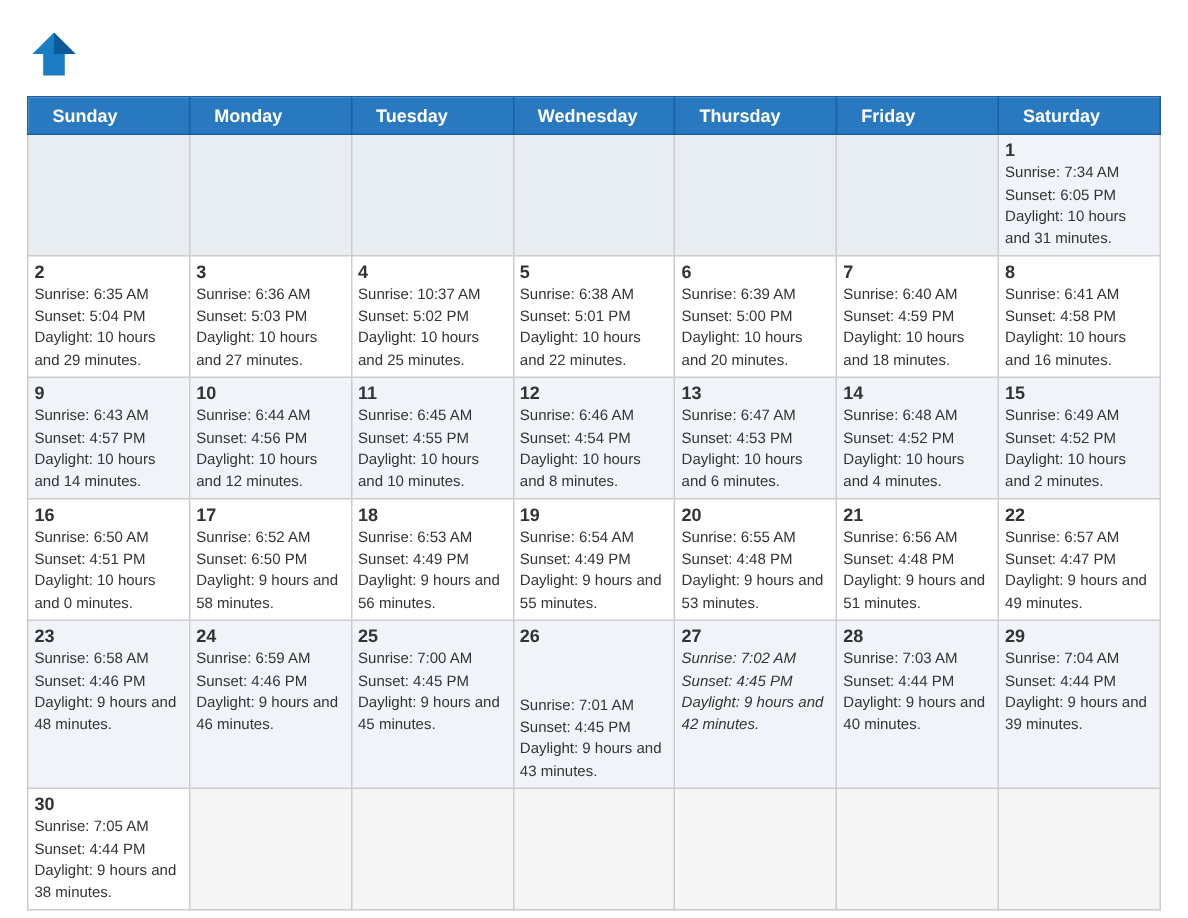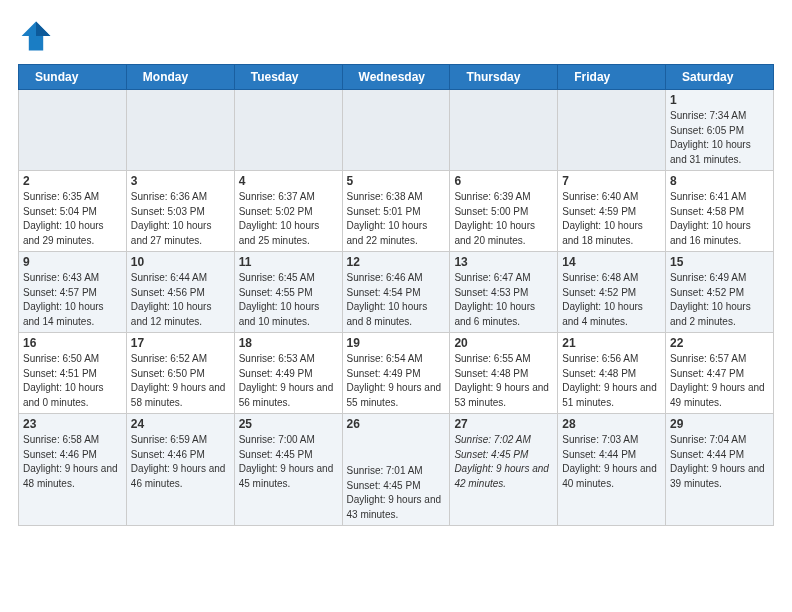--- a/index.html
+++ b/index.html
@@ -155,21 +155,21 @@
 Daylight: 10 hours and 29 minutes.</div>
           </td>
           <td>
             <span class="day-number">3</span>
             <div class="day-info" style="white-space: pre-line;">Sunrise: 6:36 AM
 Sunset: 5:03 PM
 Daylight: 10 hours and 27 minutes.</div>
           </td>
           <td>
             <span class="day-number">4</span>
-            <div class="day-info" style="white-space: pre-line;">Sunrise: 6:37 AM
+            <div class="day-info" style="white-space: pre-line;">Sunrise: 10:37 AM
 Sunset: 5:02 PM
 Daylight: 10 hours and 25 minutes.</div>
           </td>
           <td>
             <span class="day-number">5</span>
             <div class="day-info" style="white-space: pre-line;">Sunrise: 6:38 AM
 Sunset: 5:01 PM
 Daylight: 10 hours and 22 minutes.</div>
           </td>
           <td>
@@ -315,16 +315,30 @@
             <div class="day-info" style="white-space: pre-line;">Sunrise: 7:03 AM
 Sunset: 4:44 PM
 Daylight: 9 hours and 40 minutes.</div>
           </td>
           <td>
             <span class="day-number">29</span>
             <div class="day-info" style="white-space: pre-line;">Sunrise: 7:04 AM
 Sunset: 4:44 PM
 Daylight: 9 hours and 39 minutes.</div>
           </td>
+        </tr>
+        <tr>
+          <td>
+            <span class="day-number">30</span>
+            <div class="day-info" style="white-space: pre-line;">Sunrise: 7:05 AM
+Sunset: 4:44 PM
+Daylight: 9 hours and 38 minutes.</div>
+          </td>
+          <td class="empty"></td>
+          <td class="empty"></td>
+          <td class="empty"></td>
+          <td class="empty"></td>
+          <td class="empty"></td>
+          <td class="empty"></td>
         </tr>
       </tbody>
   </table>
 </div>
 
 </body></html>

